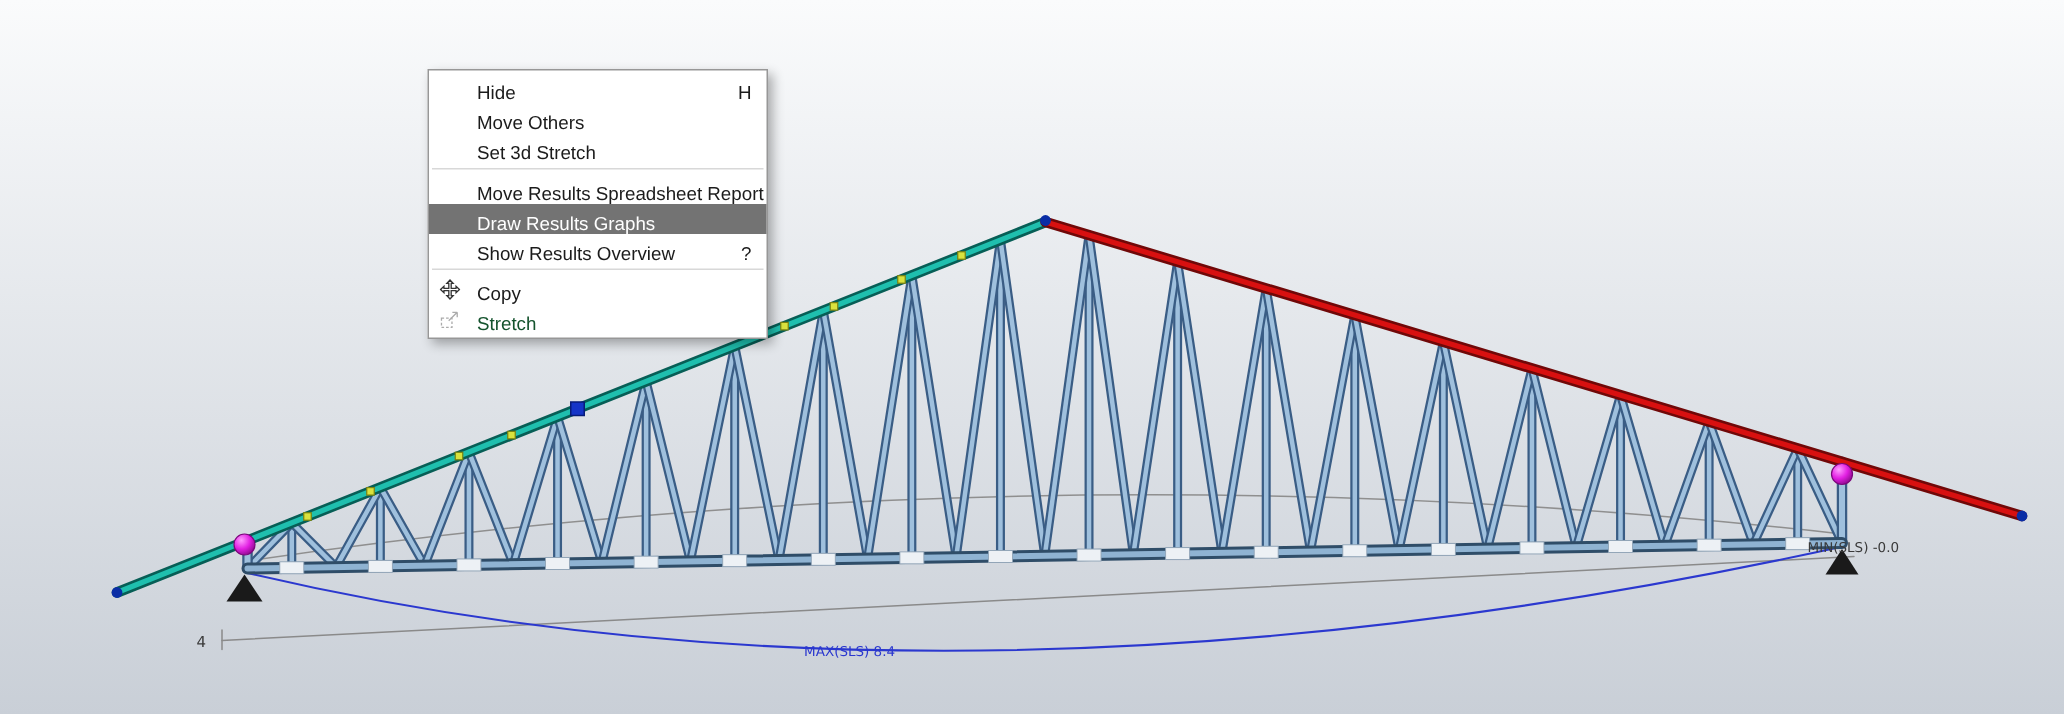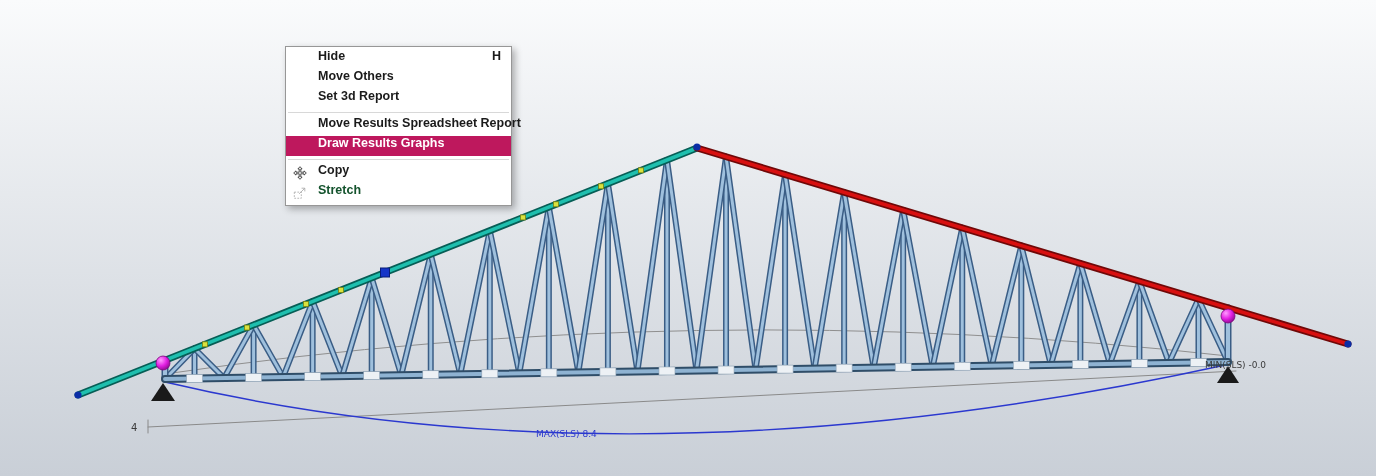--- a/index.html
+++ b/index.html
@@ -7,22 +7,22 @@
   .stage{position:relative;width:1376px;height:476px;overflow:hidden;background:linear-gradient(180deg,#fafbfc,#c9cfd7);}
   #truss{position:absolute;left:0;top:0;}
   #truss text{font-family:"DejaVu Sans",sans-serif;}
   .t-blue{font-size:9px;fill:#2b38cf;}
   .t-dark{font-size:9px;fill:#3a3a3a;}
   .t-dim{font-size:10px;fill:#3a3a3a;}
 
   .menu{position:absolute;left:285px;top:46px;width:225px;background:#ffffff;
         border:1px solid #979797;box-shadow:3px 3px 7px rgba(0,0,0,0.30);
         padding:2px 0;font-size:12.5px;color:#1b1b1b;z-index:10;}
-  .mi{position:relative;height:20px;display:flex;align-items:flex-start;
-      padding:0 10px 0 32px;white-space:nowrap;cursor:default;font-weight:bold;}
+  .mi{position:relative;height:20px;display:flex;align-items:flex-end;
+      padding:0 10px 0 32px;white-space:nowrap;cursor:default;}
   .mi .lbl{flex:1;}
   .mi .sc{margin-left:12px;}
   .mi.hl{color:#ffffff;}
   .mi.dis{color:#14532d;}
   .sep{height:1px;background:#d8d8d8;margin:3px 2px;}
   .ico{position:absolute;left:7px;top:3px;width:14px;height:14px;}
   .ico svg{display:block;}
 </style>
 </head>
 <body>
@@ -203,31 +203,35 @@
   <div class="menu">
     <div class="mi">
       <span class="lbl">Hide</span>
       <span class="sc">H</span>
     </div>
     <div class="mi">
       <span class="lbl">Move Others</span>
       <span class="sc"></span>
     </div>
     <div class="mi">
-      <span class="lbl">Set 3d Report</span>
+      <span class="lbl">Set 3d Stretch</span>
       <span class="sc"></span>
     </div>
     <div class="sep"></div>
     <div class="mi">
       <span class="lbl">Move Results Spreadsheet Report</span>
       <span class="sc"></span>
     </div>
-    <div class="mi hl" style="background: #be185d;">
+    <div class="mi hl" style="background: #737373;">
       <span class="lbl">Draw Results Graphs</span>
       <span class="sc"></span>
+    </div>
+    <div class="mi">
+      <span class="lbl">Show Results Overview</span>
+      <span class="sc">?</span>
     </div>
     <div class="sep"></div>
     <div class="mi">
       <span class="ico">
         <svg viewBox="0 0 16 16" width="14" height="14">
             <path d="M8 0.8 L10.4 3.4 H8.9 V7.1 H12.6 V5.6 L15.2 8 L12.6 10.4 V8.9 H8.9 V12.6 H10.4 L8 15.2 L5.6 12.6 H7.1 V8.9 H3.4 V10.4 L0.8 8 L3.4 5.6 V7.1 H7.1 V3.4 H5.6 Z" fill="none" stroke="#333" stroke-width="1"></path>
           </svg>
       </span>
       <span class="lbl">Copy</span>
       <span class="sc"></span>

